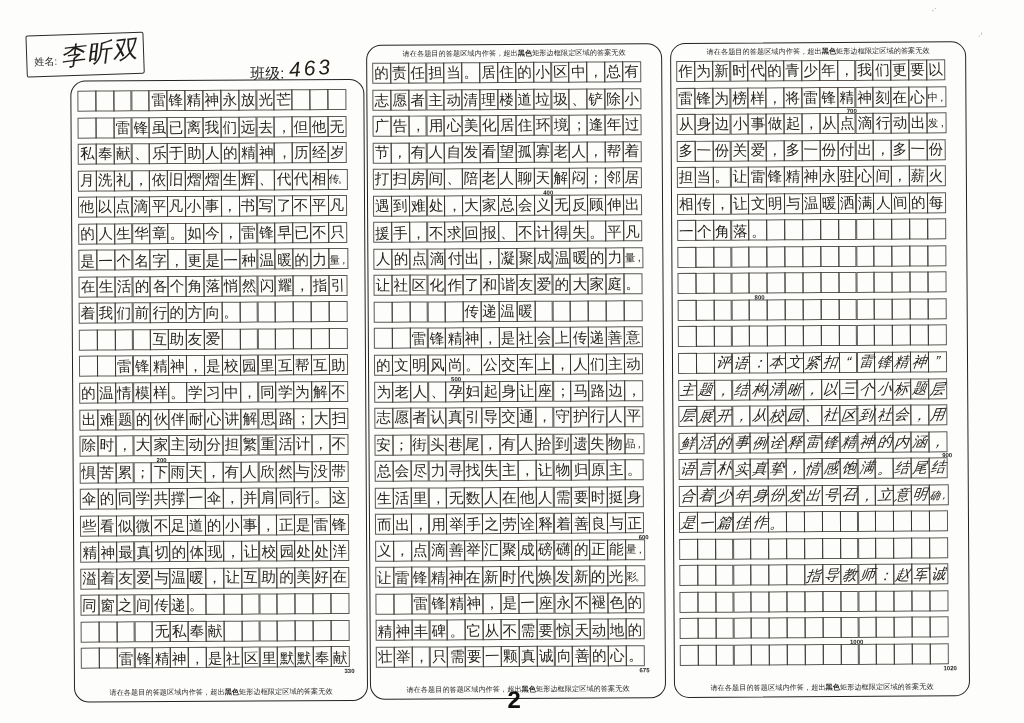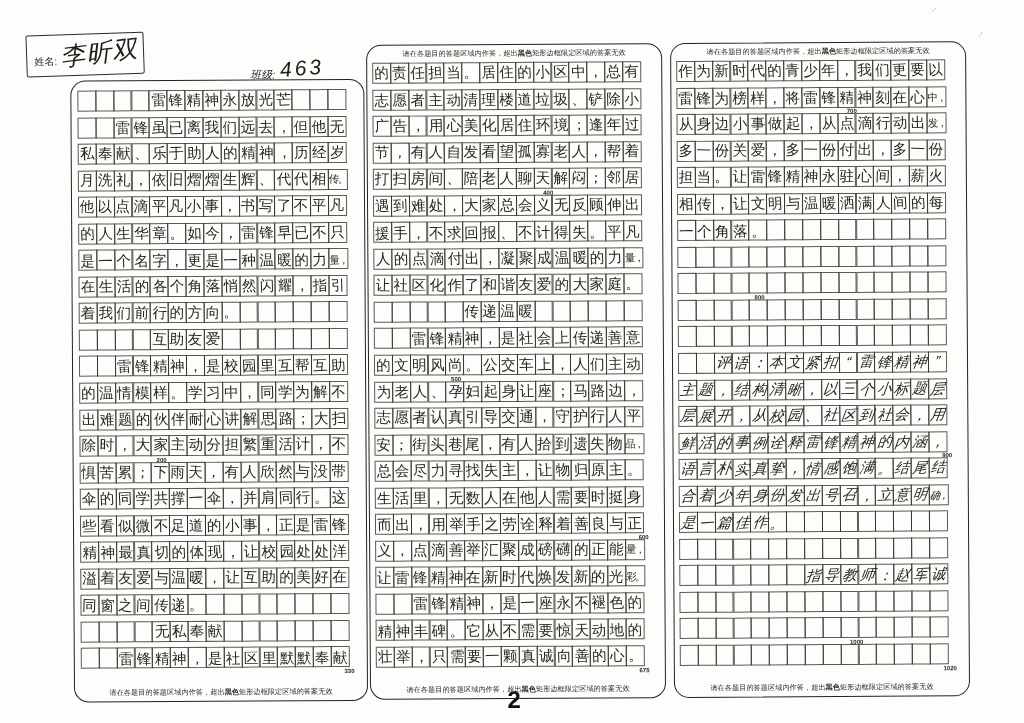--- a/index.html
+++ b/index.html
@@ -7,21 +7,21 @@
         font-family:"Liberation Sans","DejaVu Sans",sans-serif;}
   #sheet{position:absolute;left:0;top:0;width:1024px;height:723px;transform:rotate(-0.35deg);}
 
   
   .name-box{position:absolute;left:28px;top:31px;width:116px;height:40px;
             border:1.7px solid #2a2a2a;border-radius:2px;background:#fdfdfb;transform:rotate(-1.6deg);}
   .name-label{position:absolute;left:7px;top:19px;font-size:10px;color:#222;}
   .name-value{position:absolute;left:33px;top:2px;font-size:25px;font-style:italic;
               color:#201d1a;transform:rotate(-5deg);letter-spacing:1px;white-space:nowrap;}
   .class-field{position:absolute;left:252px;top:58px;white-space:nowrap;}
-  .class-label{font-size:11px;color:#222;font-style:italic;}
+  .class-label{font-size:15px;color:#222;}
   .class-value{font-size:21px;font-style:italic;color:#242019;display:inline-block;
                transform:rotate(-4deg) translateY(-3px);letter-spacing:3px;}
 
   
   .answer-column{position:absolute;border:1.8px solid #232323;border-radius:15px;background:transparent;}
   .instr{position:absolute;left:0;right:0;text-align:center;font-size:9px;color:#2e2c2a;
          transform:scale(0.80);white-space:nowrap;letter-spacing:0px;}
   .instr.top{top:2px;} .instr.bot{bottom:2px;}
   .instr .b{font-weight:bold;}
   .grid{position:absolute;}

